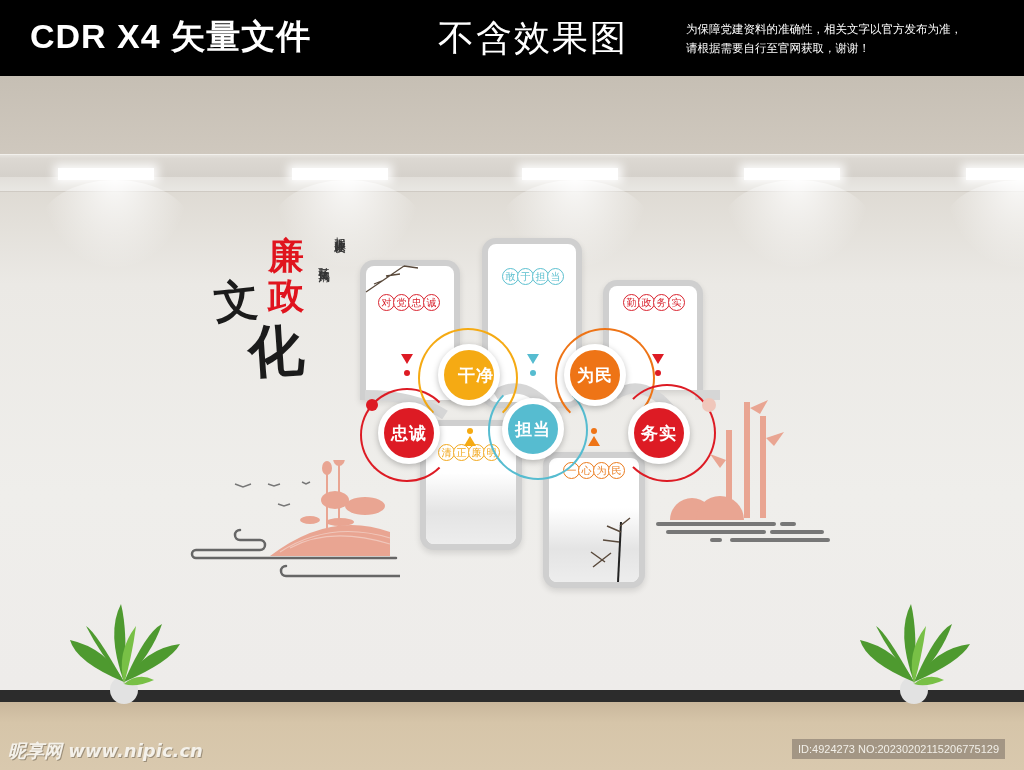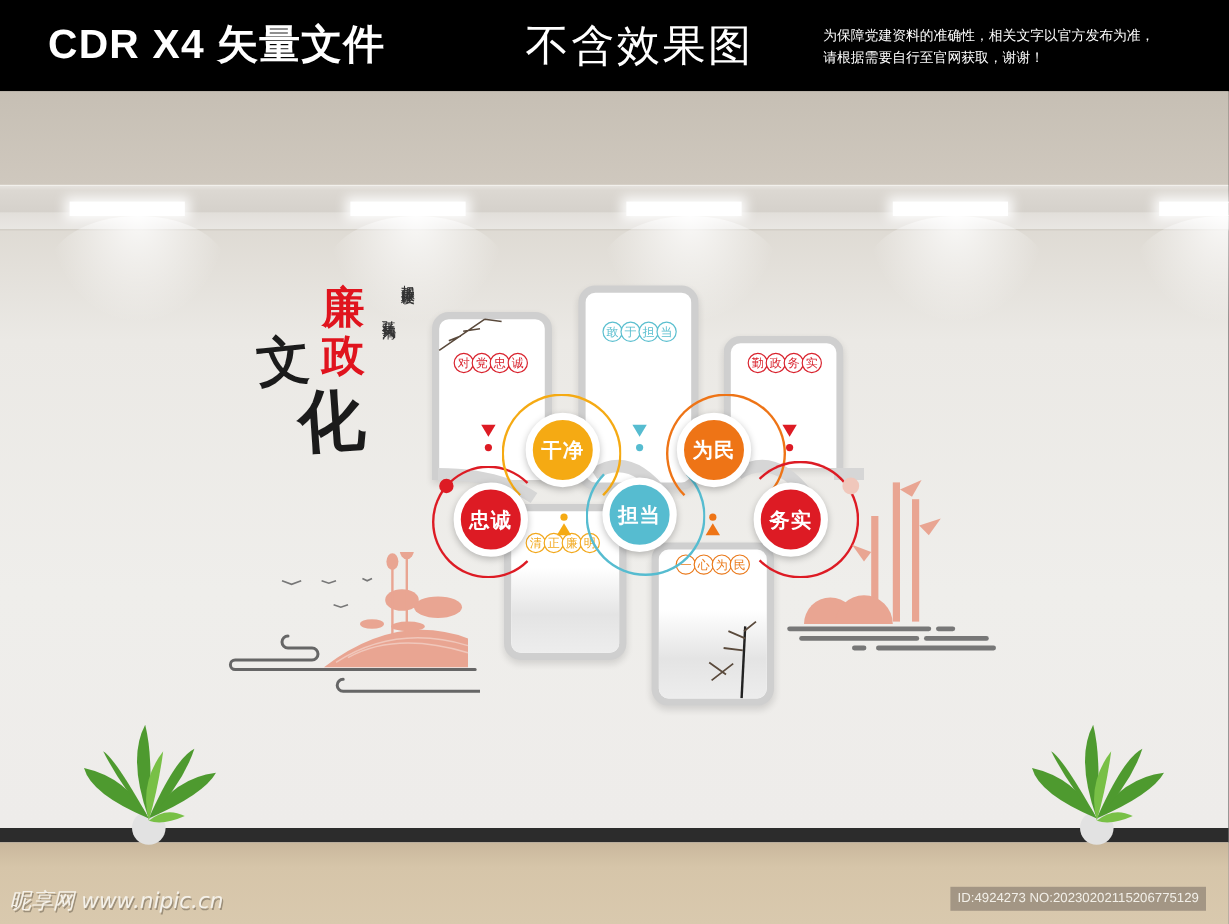--- a/index.html
+++ b/index.html
@@ -1,21 +1,21 @@
 <!DOCTYPE html>
 <html><head>
 <meta charset="utf-8">
 <style>
   * { margin:0; padding:0; box-sizing:border-box; }
   html, body { width:1024px; height:770px; overflow:hidden; background:#000; }
   body { font-family:"DejaVu Sans", "Liberation Sans", sans-serif; position:relative; }
 
   
   .banner { position:absolute; left:0; top:0; width:1024px; height:76px; background:#000; }
-  .banner .title-main { position:absolute; left:40px; top:14px; color:#fff; font-weight:bold; font-size:34px; letter-spacing:1px; font-family:"Liberation Sans", "DejaVu Sans", sans-serif; }
+  .banner .title-main { position:absolute; left:30px; top:14px; color:#fff; font-weight:bold; font-size:34px; letter-spacing:1px; font-family:"Liberation Sans", "DejaVu Sans", sans-serif; }
   .banner .title-sub { position:absolute; left:438px; top:14px; color:#fff; font-size:36px; letter-spacing:2px;text-align:center; }
   .banner .notice { position:absolute; left:686px; top:20px; color:#fff; font-size:11.5px; line-height:19px; width:340px; }
 
   
   .scene { position:absolute; left:0; top:76px; width:1024px; height:694px; overflow:hidden;
     background: linear-gradient(180deg, #c9c2b8 0%, #d2ccc3 14%, #dedad3 16%, #ebe9e5 30%, #efeeeb 60%, #eeecea 88%); }
   .ceiling { position:absolute; left:0; top:0; width:1024px; height:78px;
     background: linear-gradient(180deg, #c6bfb4 0%, #cfc8be 100%); }
   .beam { position:absolute; left:0; top:78px; width:1024px; height:38px;
     background: linear-gradient(180deg, #e6e3de 0%, #dcd8d2 10%, #d5d1cb 60%, #e2dfda 62%, #e9e7e3 100%); border-top:1px solid #f2f0ec; border-bottom:1px solid #cfcac3; }
@@ -50,21 +50,21 @@
   .ring { position:absolute; border-radius:50%; border:2px solid; background:transparent; }
   .tri-down { position:absolute; width:0; height:0; border-left:6px solid transparent; border-right:6px solid transparent; border-top:10px solid; }
   .tri-up { position:absolute; width:0; height:0; border-left:6px solid transparent; border-right:6px solid transparent; border-bottom:10px solid; }
   .dot { position:absolute; width:6px; height:6px; border-radius:50%; }
 
   
   .deco { position:absolute; }
   .plant { position:absolute; }
 
   
-  .wm-logo { position:absolute; left:8px; top:739px; color:#f4f1ea; font-size:18px; font-weight:normal; font-style:italic; text-shadow:1px 1px 0 #9c8f7a; }
+  .wm-logo { position:absolute; left:8px; top:739px; color:#f4f1ea; font-size:18px; font-weight:bold; font-style:italic; text-shadow:1px 1px 0 #9c8f7a; }
   .wm-id { position:absolute; left:792px; top:739px; height:20px; padding:0 6px; background:rgba(120,110,100,.55); color:#f2efe8; font-size:11px; line-height:20px; font-family:"Liberation Sans", sans-serif; }
 </style>
 </head>
 <body>
 
 <div class="banner">
   <div class="title-main">CDR X4 矢量文件</div>
   <div class="title-sub">不含效果图</div>
   <div class="notice">
     <div>为保障党建资料的准确性，相关文字以官方发布为准，</div>
@@ -156,21 +156,21 @@
 
 <div class="ring" style="left:360px; top:388px; width:94px; height:94px; border-color:#dd1b24; border-right-color:transparent;"></div>
 <div class="ring" style="left:418px; top:328px; width:100px; height:100px; border-color:#f5aa13; border-bottom-color:transparent;"></div>
 <div class="ring" style="left:488px; top:380px; width:100px; height:100px; border-color:#56bcd0; border-top-color:transparent;"></div>
 <div class="ring" style="left:555px; top:328px; width:100px; height:100px; border-color:#ee7416; border-bottom-color:transparent;"></div>
 <div class="ring" style="left:618px; top:384px; width:98px; height:98px; border-color:#dd1b24; border-left-color:transparent;"></div>
 
 <div class="circle" style="left:378px; top:402px; width:62px; height:62px; background:#dd1b24;">
     <span>忠诚</span>
   </div>
-<div class="circle" style="left:438px; top:344px; width:62px; height:62px; background:#f5aa13;">
+<div class="circle" style="left:438px; top:344px; width:62px; height:62px; background:#f5aa13;justify-content:flex-end;">
     <span>干净</span>
   </div>
 <div class="circle" style="left:502px; top:398px; width:62px; height:62px; background:#56bcd0;">
     <span>担当</span>
   </div>
 <div class="circle" style="left:564px; top:344px; width:62px; height:62px; background:#ee7416;">
     <span>为民</span>
   </div>
 <div class="circle" style="left:628px; top:402px; width:62px; height:62px; background:#dd1b24;">
     <span>务实</span>

